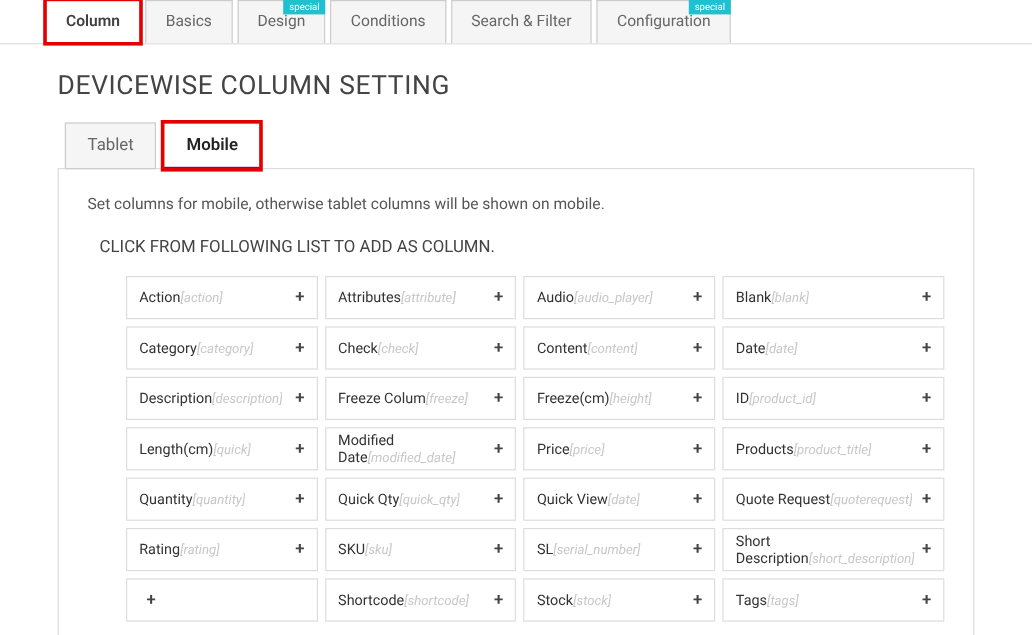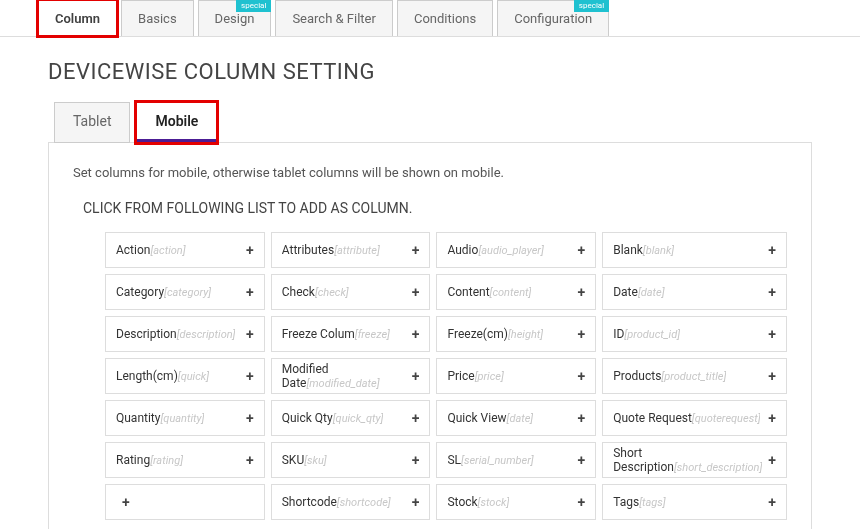--- a/index.html
+++ b/index.html
@@ -63,21 +63,21 @@
       background: #f5f5f5;
       margin-right: 6px;
       cursor: pointer;
       color: #666;
       font-size: 14px;
     }
     .device-tab.active {
       background: #fff;
       color: #222;
       font-weight: 600;
-      border-bottom: 4px solid #4c1d95;
+      border-bottom: 2px solid #4c1d95;
     }
     .panel {
       border: 1px solid #ddd;
       margin: -1px 48px 0 48px;
       padding: 22px 24px 20px 24px;
       min-height: 360px;
     }
     .helper-text {
       color: #555;
       font-size: 13px;
@@ -123,22 +123,22 @@
       margin-left: 6px;
     }
   </style>
 </head>
 <body>
 
 <div class="top-tabs" id="top-tabs-container">
     <div class="top-tab active highlight-red"><span>Column</span></div>
     <div class="top-tab"><span>Basics</span></div>
     <div class="top-tab"><span>Design</span><span class="badge">special</span></div>
+    <div class="top-tab"><span>Conditions</span></div>
     <div class="top-tab"><span>Search &amp; Filter</span></div>
-    <div class="top-tab"><span>Conditions</span></div>
     <div class="top-tab"><span>Configuration</span><span class="badge">special</span></div>
   </div>
 
 <h2 class="page-title">DEVICEWISE COLUMN SETTING</h2>
 
 <div class="device-tabs" id="device-tabs-container">
     <div class="device-tab">Tablet</div>
     <div class="device-tab active highlight-red">Mobile</div>
   </div>
 

